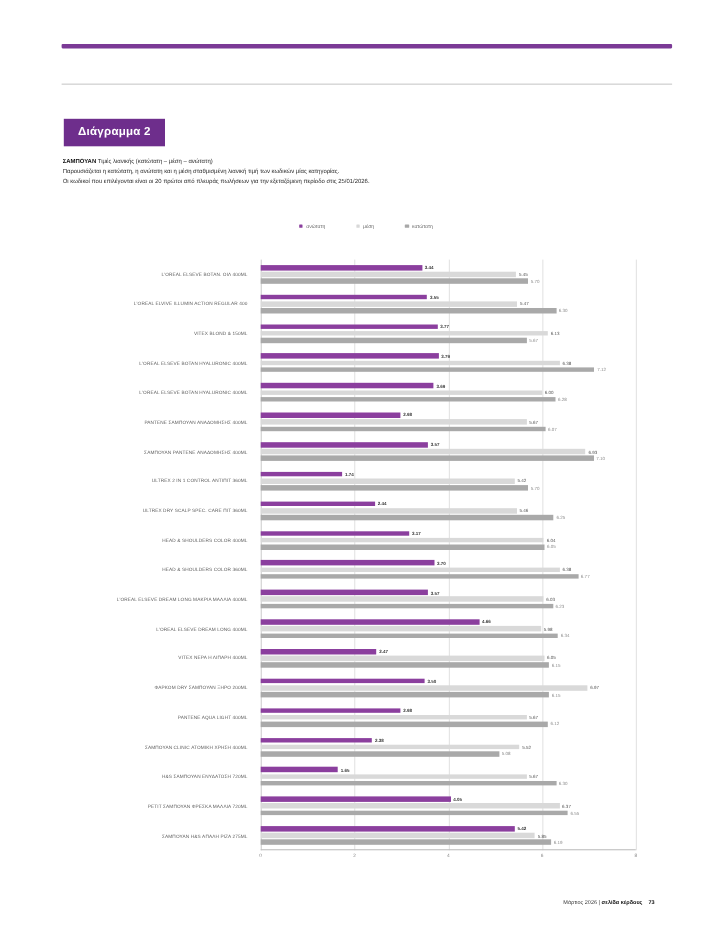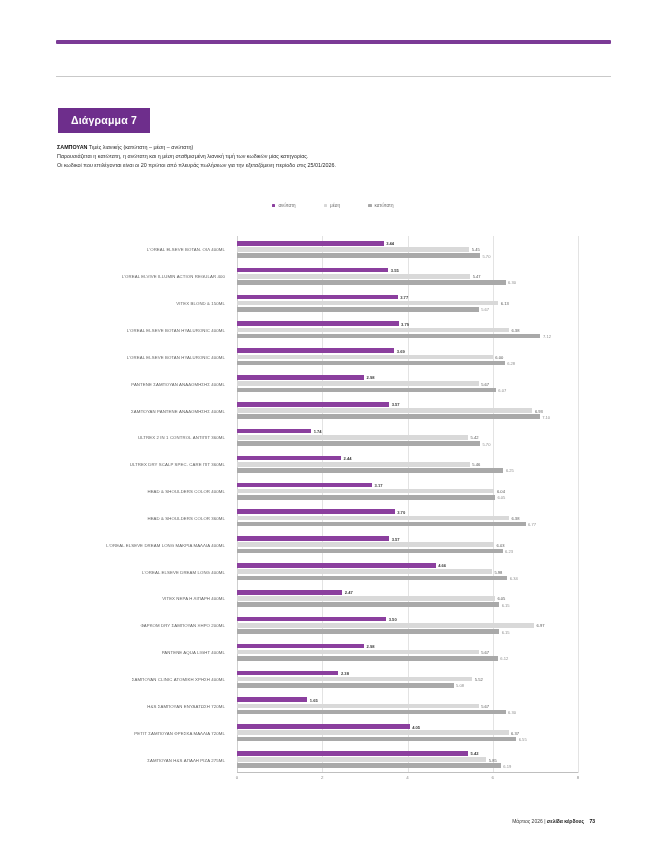--- a/index.html
+++ b/index.html
@@ -112,21 +112,21 @@
   .footer .pg{font-weight:bold;color:#111;margin-left:4px;}
 </style>
 </head>
 <body>
 
 <div class="page">
 
   <div class="rule-purple"></div>
   <div class="rule-gray"></div>
 
-  <div class="chip">Διάγραμμα 7</div>
+  <div class="chip">Διάγραμμα 2</div>
 
   <div class="desc">
     <p>
       <span class="lead">ΣΑΜΠΟΥΑΝ</span><span> Τιμές λιανικής (κατώτατη – μέση – ανώτατη)</span>
     </p>
     <p>Παρουσιάζεται η κατώτατη, η ανώτατη και η μέση σταθμισμένη λιανική τιμή των κωδικών μίας κατηγορίας.</p>
     <p>Οι κωδικοί που επιλέγονται είναι οι 20 πρώτοι από πλευράς πωλήσεων για την εξεταζόμενη περίοδο στις 25/01/2026.</p>
   </div>
 
   <div class="legend" id="legend">

